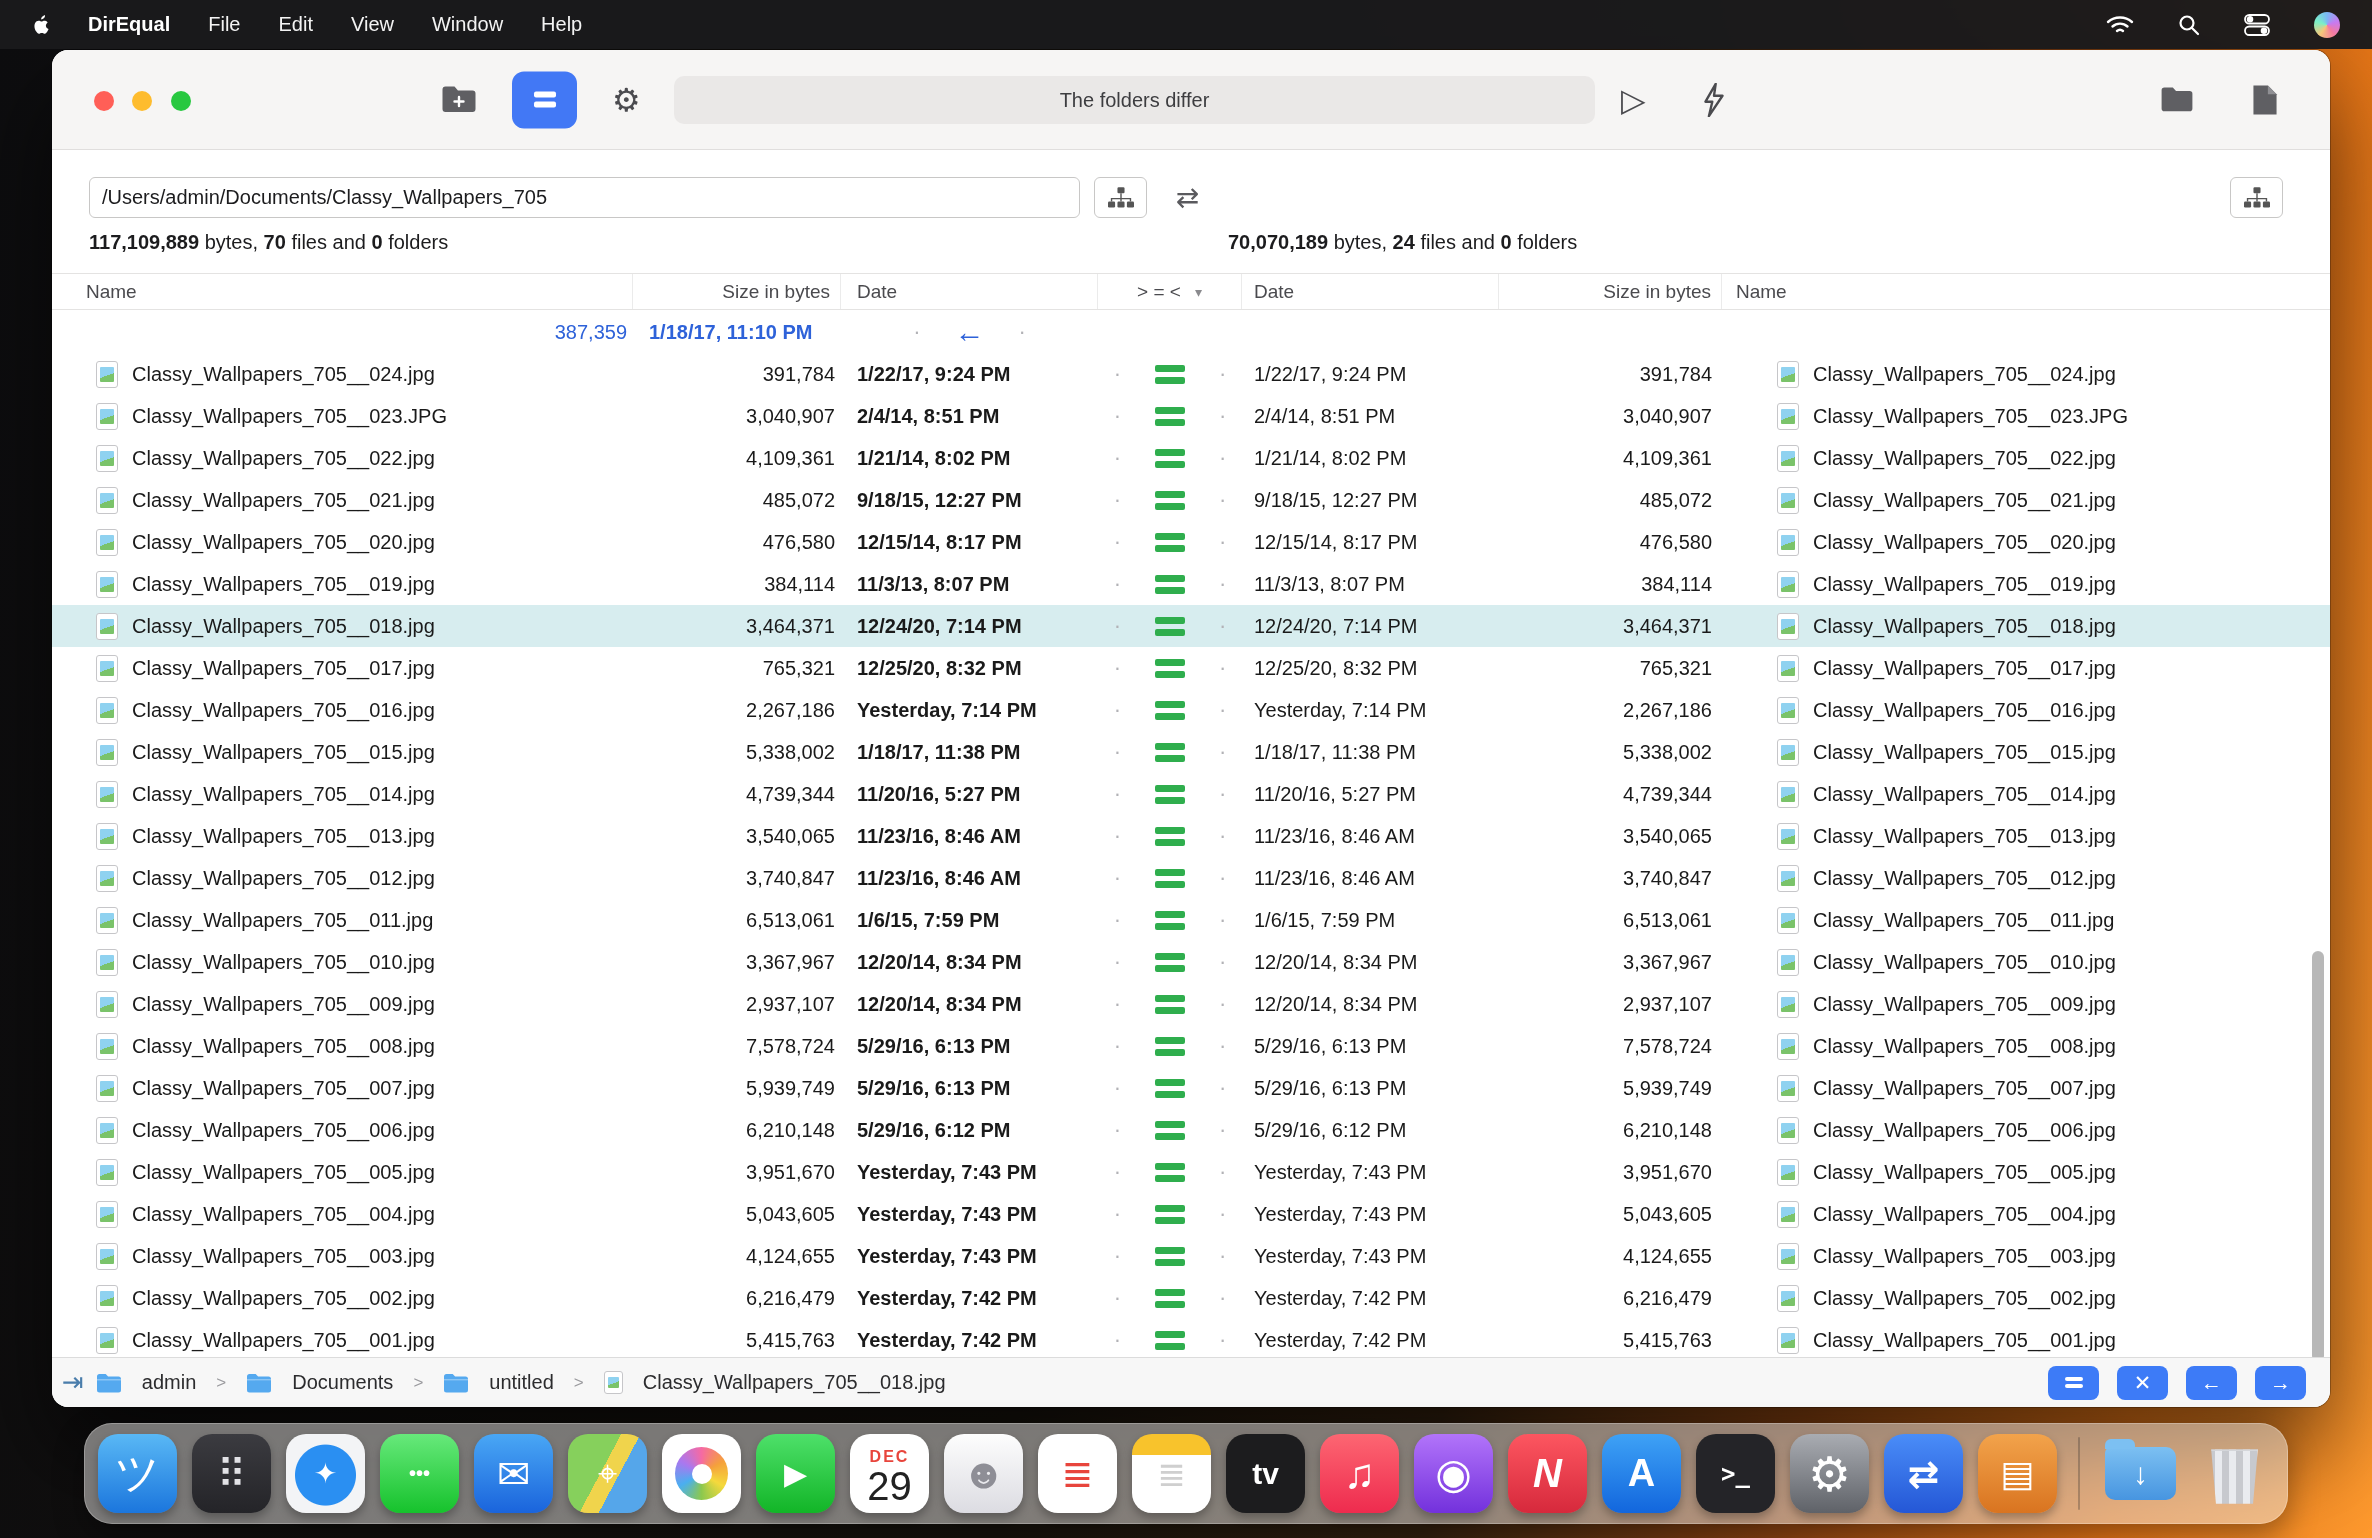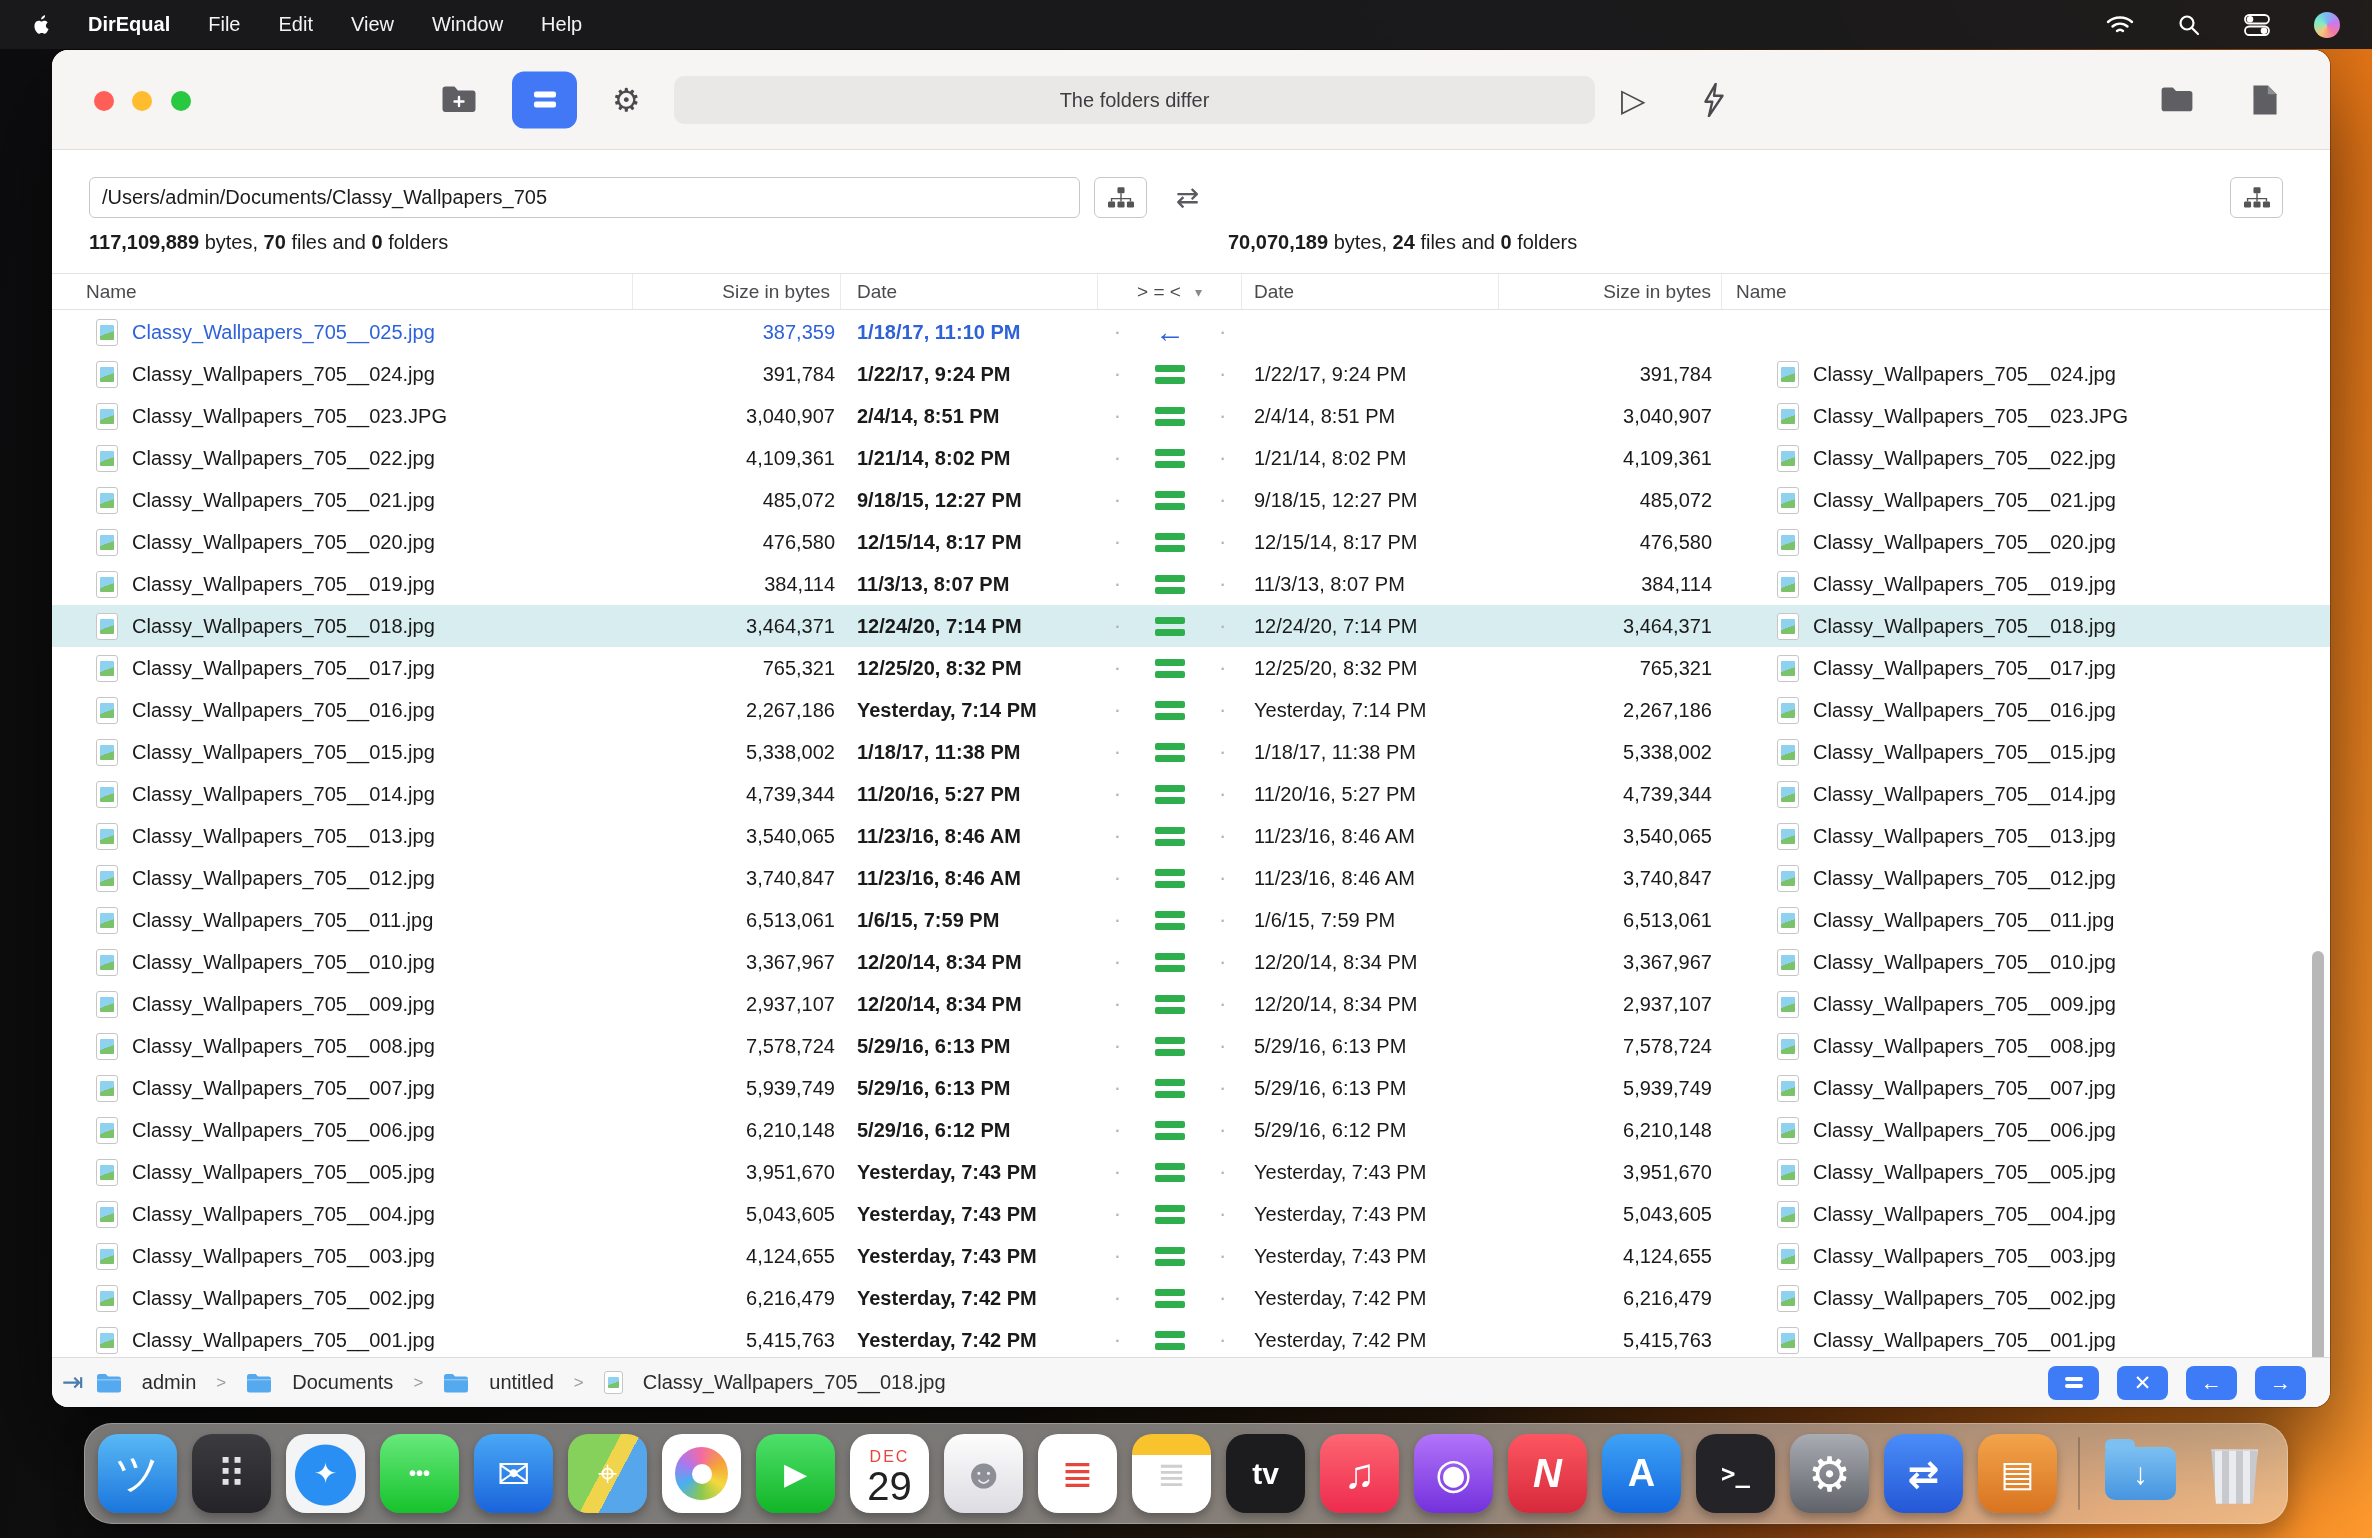--- a/index.html
+++ b/index.html
@@ -114,21 +114,21 @@
 
   
   .dock { position:absolute; left:50%; transform:translateX(-50%); bottom:14px; height:101px;
     border-radius:28px; background:rgba(243,240,238,.48);
     box-shadow:inset 0 0 0 1px rgba(255,255,255,.25), 0 12px 30px rgba(0,0,0,.35);
     display:flex; align-items:center; padding:0 14px; gap:15px; z-index:6; }
   .dock-icon { width:79px; height:79px; border-radius:20px; flex:0 0 auto;
     display:flex; align-items:center; justify-content:center; flex-direction:column;
     color:#fff; font-size:40px; box-shadow:0 5px 10px rgba(0,0,0,.28); }
   .dock-sep { width:2px; height:73px; background:rgba(40,40,40,.28); border-radius:1px; margin:0 6px; flex:0 0 auto; }
-  .cal-m { font-size:16px; letter-spacing:2px; color:#e8453c; font-weight:normal; margin-top:6px; }
+  .cal-m { font-size:16px; letter-spacing:2px; color:#e8453c; font-weight:bold; margin-top:6px; }
   .cal-d { font-size:40px; color:#222; line-height:1; }
   .flower { position:relative; width:53px; height:53px; border-radius:50%;
     background:conic-gradient(#f56aa3,#f5a03c,#f5d93c,#8cc84e,#4aaff0,#a978ef,#f56aa3); }
   .flower::after { content:""; position:absolute; left:50%; top:50%; width:20px; height:20px;
     margin:-10px 0 0 -10px; border-radius:50%; background:#fff; }
   .dock-icon.type-downloads, .dock-icon.type-trash { background:transparent; box-shadow:none; }
   .dlf { position:relative; width:71px; height:53px; border-radius:6px 10px 10px 10px;
     background:linear-gradient(#7cc0f2,#4795e0); display:flex; align-items:center; justify-content:center; }
   .dlf::before { content:""; position:absolute; top:-8px; left:0; width:30px; height:10px;
     border-radius:6px 6px 0 0; background:#7cc0f2; }
@@ -285,24 +285,20 @@
     <div class="h-size">
         <span>Size in bytes</span>
       </div>
     <div class="h-rname">
         <span>Name</span>
       </div>
   </div>
 
   <div class="tbody">
       <div class="trow left-only">
-    <span class="cell c-lname">
-          <span class="ficon"></span>
-          <span class="l-name">Classy_Wallpapers_705__025.jpg</span>
-        </span>
     <span class="cell c-lsize">
           <span class="l-size">387,359</span>
         </span>
     <span class="cell c-ldate">
           <span class="l-date">1/18/17, 11:10 PM</span>
         </span>
     <span class="cell c-cmp">
       <span class="dot">·</span>
 
       <span class="cmp-arrow">←</span>

